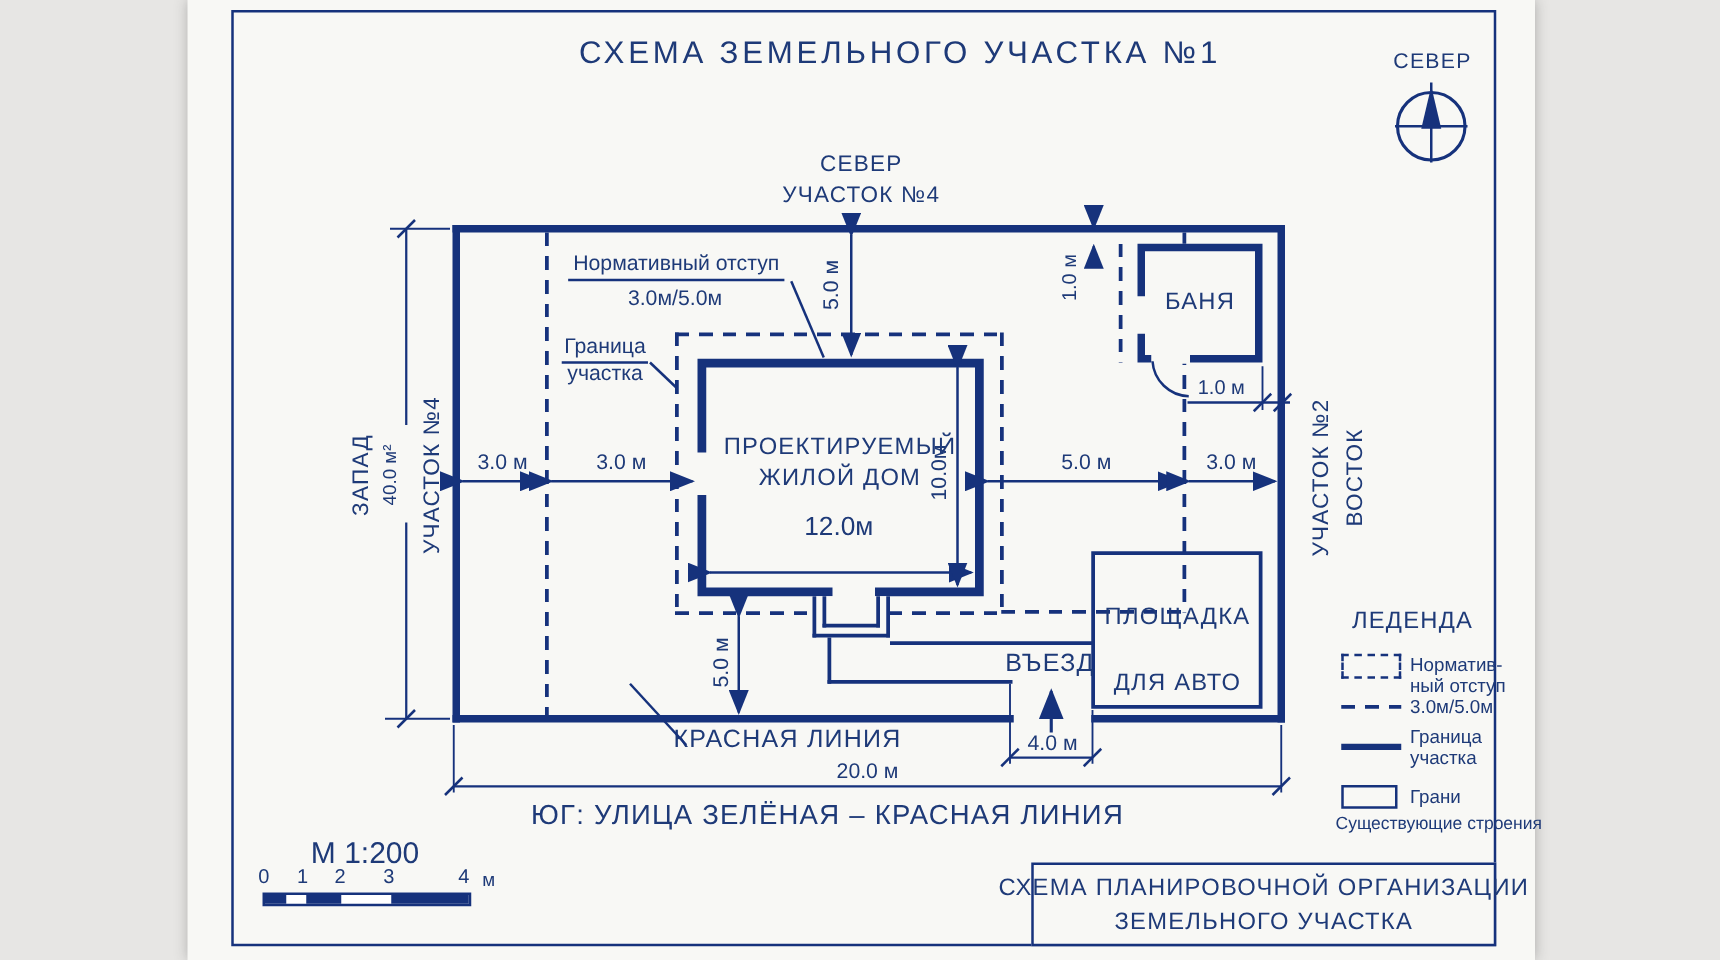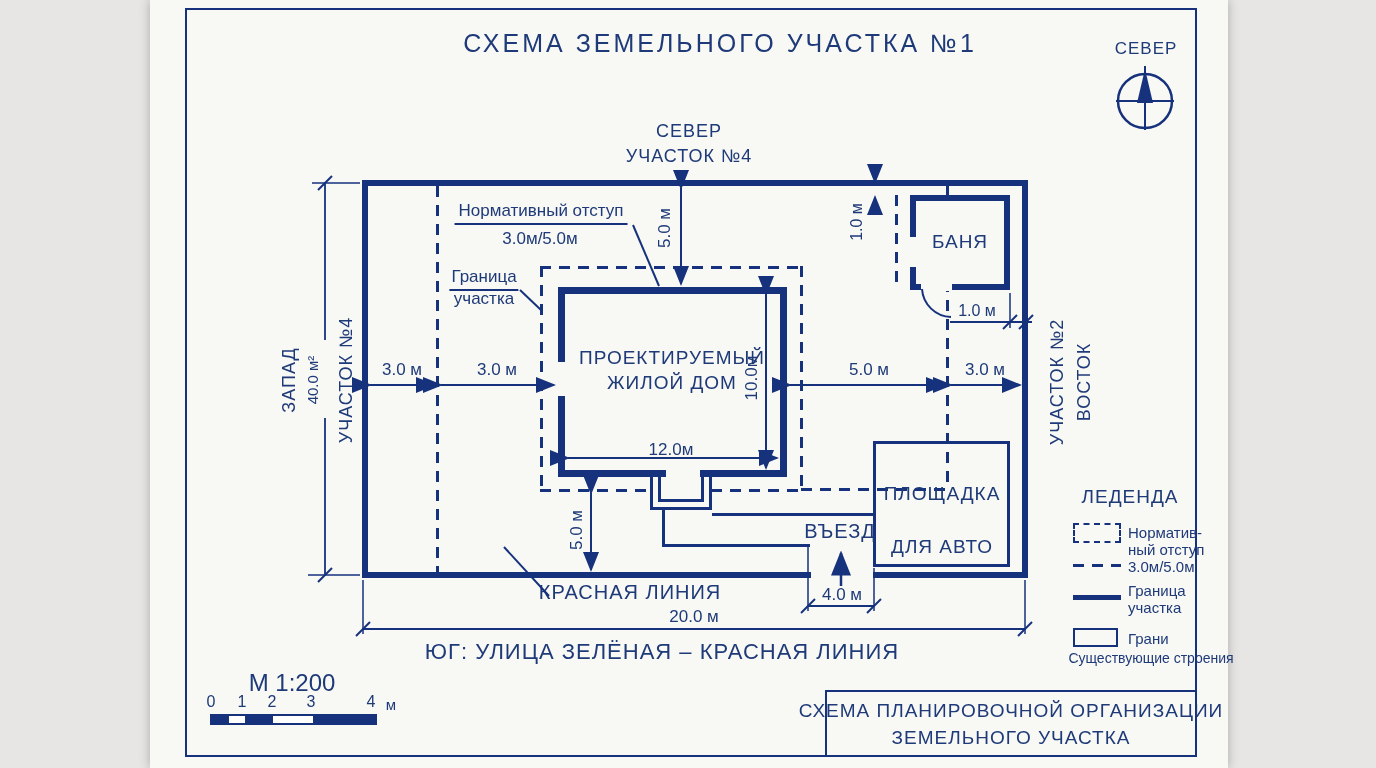--- a/index.html
+++ b/index.html
@@ -72,21 +72,21 @@
   <div class="vdash" style="left:540px;top:266px;height:226px;"></div>
   <div class="vdash" style="left:800px;top:266px;height:226px;"></div>
 
   <div class="vdash" style="left:895px;top:195px;height:95px;"></div>
 
   <div style="position:absolute;left:558px;top:287px;width:229px;height:190px;border:7px solid var(--line);background:var(--paper);box-sizing:border-box;"></div>
   <div style="position:absolute;left:556px;top:362px;width:10px;height:34px;background:var(--paper);"></div>
   <div style="position:absolute;left:666px;top:469px;width:34px;height:9px;background:var(--paper);"></div>
   <div class="t" style="left:672px;top:358px;font-size:19px;letter-spacing:1px;">ПРОЕКТИРУЕМЫЙ</div>
   <div class="t" style="left:672px;top:383px;font-size:19px;letter-spacing:1px;">ЖИЛОЙ ДОМ</div>
-  <div class="t" style="left:671px;top:450px;font-size:17px;">12.0м</div>
+  <div class="t" style="left:671px;top:422px;font-size:21px;">12.0м</div>
   <div class="tr" style="left:752px;top:378px;font-size:17px;">10.0м</div>
 
   <div style="position:absolute;left:650px;top:477px;width:62px;height:33px;border:3px solid var(--line);border-top:none;background:var(--paper);box-sizing:border-box;"></div>
   <div style="position:absolute;left:658px;top:477px;width:46px;height:25px;border:3px solid var(--line);border-top:none;box-sizing:border-box;"></div>
 
   <div style="position:absolute;left:910px;top:195px;width:100px;height:95px;border:6px solid var(--line);background:var(--paper);box-sizing:border-box;"></div>
   <div style="position:absolute;left:907px;top:237px;width:9px;height:30px;background:var(--paper);"></div>
   <div style="position:absolute;left:921px;top:283px;width:31px;height:8px;background:var(--paper);"></div>
   <div class="t" style="left:960px;top:242px;font-size:19px;letter-spacing:1px;">БАНЯ</div>
   <div class="tr" style="left:857px;top:222px;font-size:16px;">1.0 м</div>

